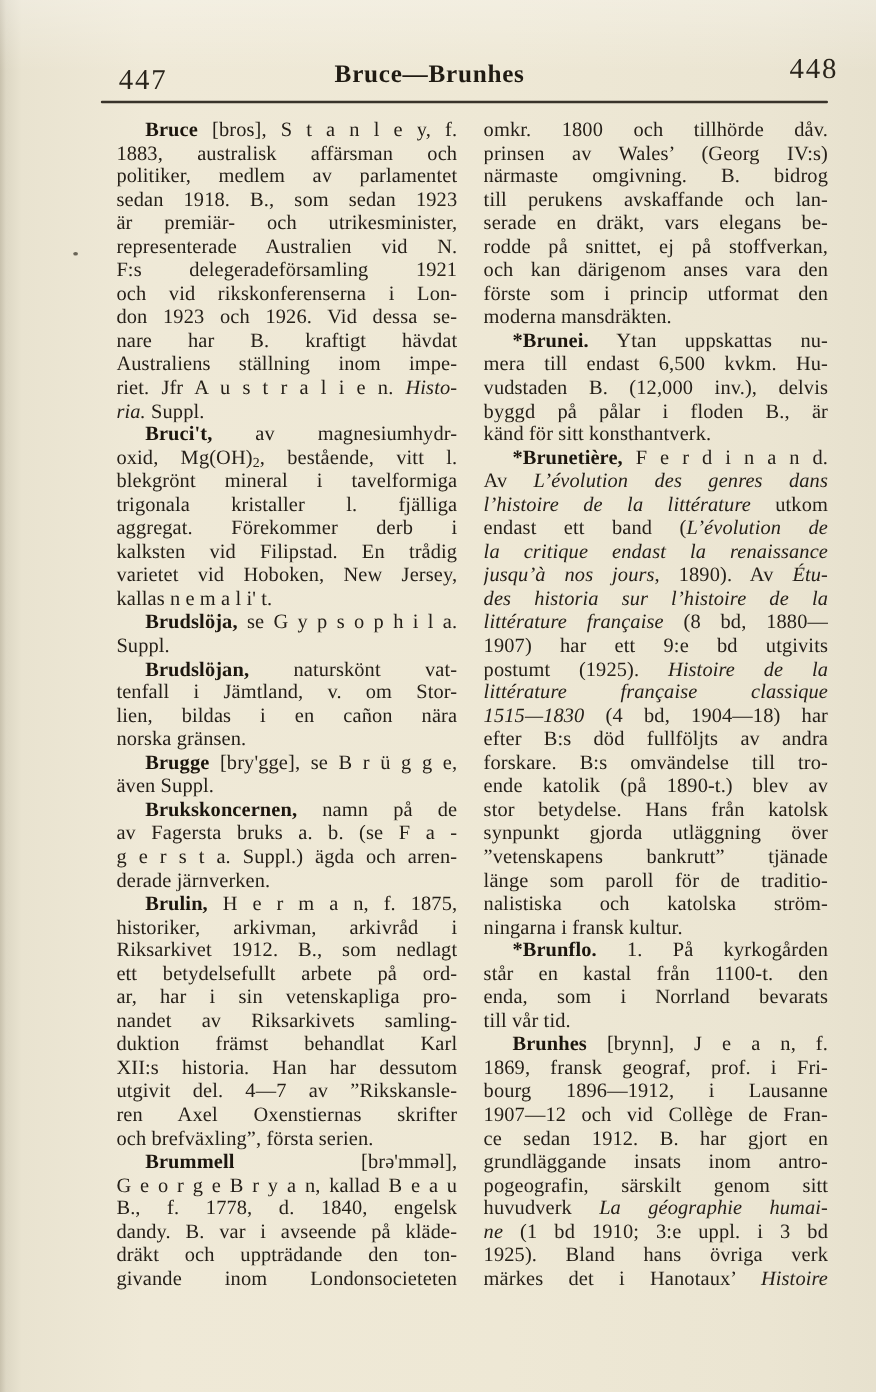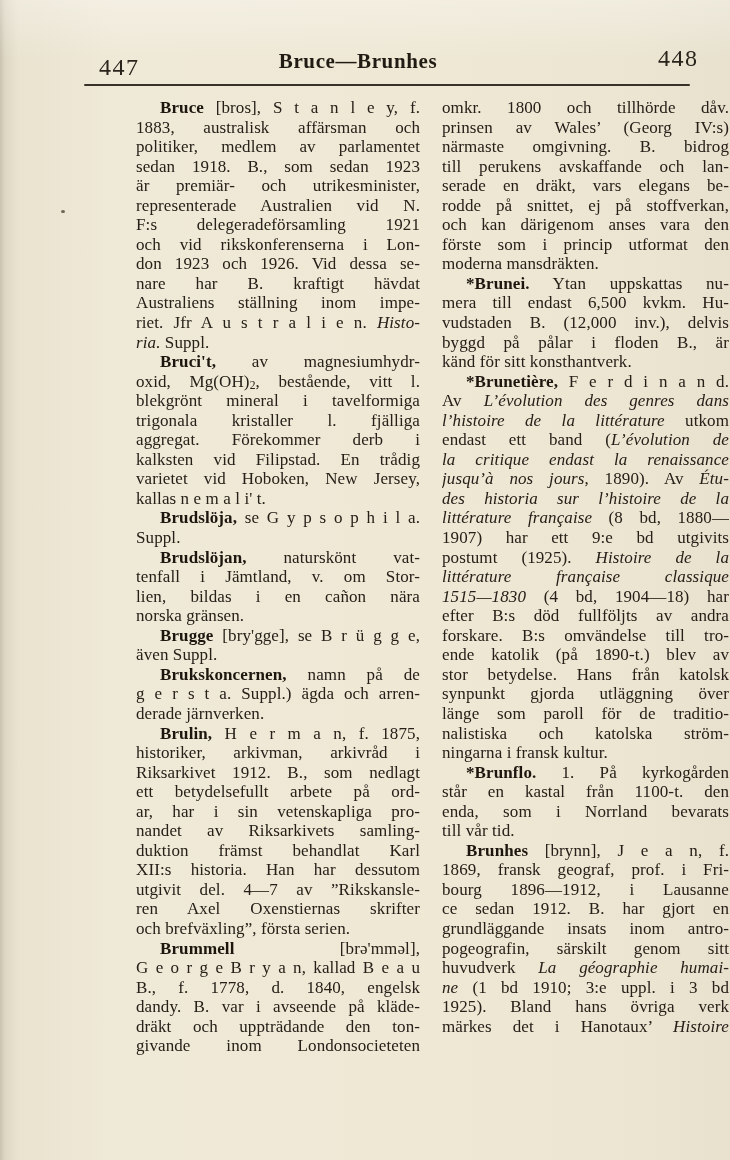--- a/index.html
+++ b/index.html
@@ -9,21 +9,21 @@
     background:
       linear-gradient(180deg, rgba(255,255,255,.28) 0px, rgba(255,255,255,0) 60px),
       linear-gradient(90deg, #c9c2ae 0px, #ddd7c4 5px, #e9e3d0 18px, #efe9d7 120px,
                       #eee8d5 420px, #ebe5d2 640px, #e7e1ce 730px);
   }
   .pagenum{position:absolute;font-size:24px;letter-spacing:1.5px;color:#2a251c;}
   .running-head{position:absolute;left:0;top:49px;width:716px;text-align:center;
     font-weight:bold;font-size:21px;letter-spacing:0.6px;color:#201b13;}
   .rule{position:absolute;left:84px;top:84px;width:606px;height:2.4px;
     background:#38332a;border-radius:1px;}
-  .col{position:absolute;top:98px;margin-left:39px;}
+  .col{position:absolute;top:98px;}
   .col-left{left:97px;width:284px;}
   .col-right{left:403px;width:287px;}
   .line{height:19.55px;line-height:19.55px;font-size:17px;
     text-align:justify;text-align-last:justify;overflow:hidden;
     letter-spacing:0.1px;color:#262019;}
   .line.end{text-align-last:left;}
   .line.ind{text-indent:24px;}
   .line b{font-weight:bold;color:#1c160e;}
   .line i{}
   .line sub{font-size:68%;line-height:0;vertical-align:baseline;
@@ -64,20 +64,21 @@
       <div class="line end">kallas n e m a l i' t.</div>
       <div class="line ind"><b>Brudslöja,</b> se G y p s o p h i l a.</div>
       <div class="line end">Suppl.</div>
       <div class="line ind"><b>Brudslöjan,</b> naturskönt vat-</div>
       <div class="line">tenfall i Jämtland, v. om Stor-</div>
       <div class="line">lien, bildas i en cañon nära</div>
       <div class="line end">norska gränsen.</div>
       <div class="line ind"><b>Brugge</b> [bry'gge], se B r ü g g e,</div>
       <div class="line end">även Suppl.</div>
       <div class="line ind"><b>Brukskoncernen,</b> namn på de</div>
+      <div class="line">av Fagersta bruks a. b. (se F a -</div>
       <div class="line">g e r s t a. Suppl.) ägda och arren-</div>
       <div class="line end">derade järnverken.</div>
       <div class="line ind"><b>Brulin,</b> H e r m a n, f. 1875,</div>
       <div class="line">historiker, arkivman, arkivråd i</div>
       <div class="line">Riksarkivet 1912. B., som nedlagt</div>
       <div class="line">ett betydelsefullt arbete på ord-</div>
       <div class="line">ar, har i sin vetenskapliga pro-</div>
       <div class="line">nandet av Riksarkivets samling-</div>
       <div class="line">duktion främst behandlat Karl</div>
       <div class="line">XII:s historia. Han har dessutom</div>
@@ -116,30 +117,32 @@
       <div class="line"><i>littérature française</i> (8 bd, 1880—</div>
       <div class="line">1907) har ett 9:e bd utgivits</div>
       <div class="line">postumt (1925). <i>Histoire de la</i></div>
       <div class="line"><i>littérature française classique</i></div>
       <div class="line"><i>1515—1830</i> (4 bd, 1904—18) har</div>
       <div class="line">efter B:s död fullföljts av andra</div>
       <div class="line">forskare. B:s omvändelse till tro-</div>
       <div class="line">ende katolik (på 1890-t.) blev av</div>
       <div class="line">stor betydelse. Hans från katolsk</div>
       <div class="line">synpunkt gjorda utläggning över</div>
+      <div class="line">”vetenskapens bankrutt” tjänade</div>
       <div class="line">länge som paroll för de traditio-</div>
       <div class="line">nalistiska och katolska ström-</div>
       <div class="line end">ningarna i fransk kultur.</div>
       <div class="line ind"><b>*Brunflo.</b> 1. På kyrkogården</div>
       <div class="line">står en kastal från 1100-t. den</div>
       <div class="line">enda, som i Norrland bevarats</div>
       <div class="line end">till vår tid.</div>
       <div class="line ind"><b>Brunhes</b> [brynn], J e a n, f.</div>
       <div class="line">1869, fransk geograf, prof. i Fri-</div>
       <div class="line">bourg 1896—1912, i Lausanne</div>
+      <div class="line">1907—12 och vid Collège de Fran-</div>
       <div class="line">ce sedan 1912. B. har gjort en</div>
       <div class="line">grundläggande insats inom antro-</div>
       <div class="line">pogeografin, särskilt genom sitt</div>
       <div class="line">huvudverk <i>La géographie humai-</i></div>
       <div class="line"><i>ne</i> (1 bd 1910; 3:e uppl. i 3 bd</div>
       <div class="line">1925). Bland hans övriga verk</div>
       <div class="line">märkes det i Hanotaux’ <i>Histoire</i></div>
     </div>
 
   <div class="speck" style="left:61px;top:210px;"></div>

